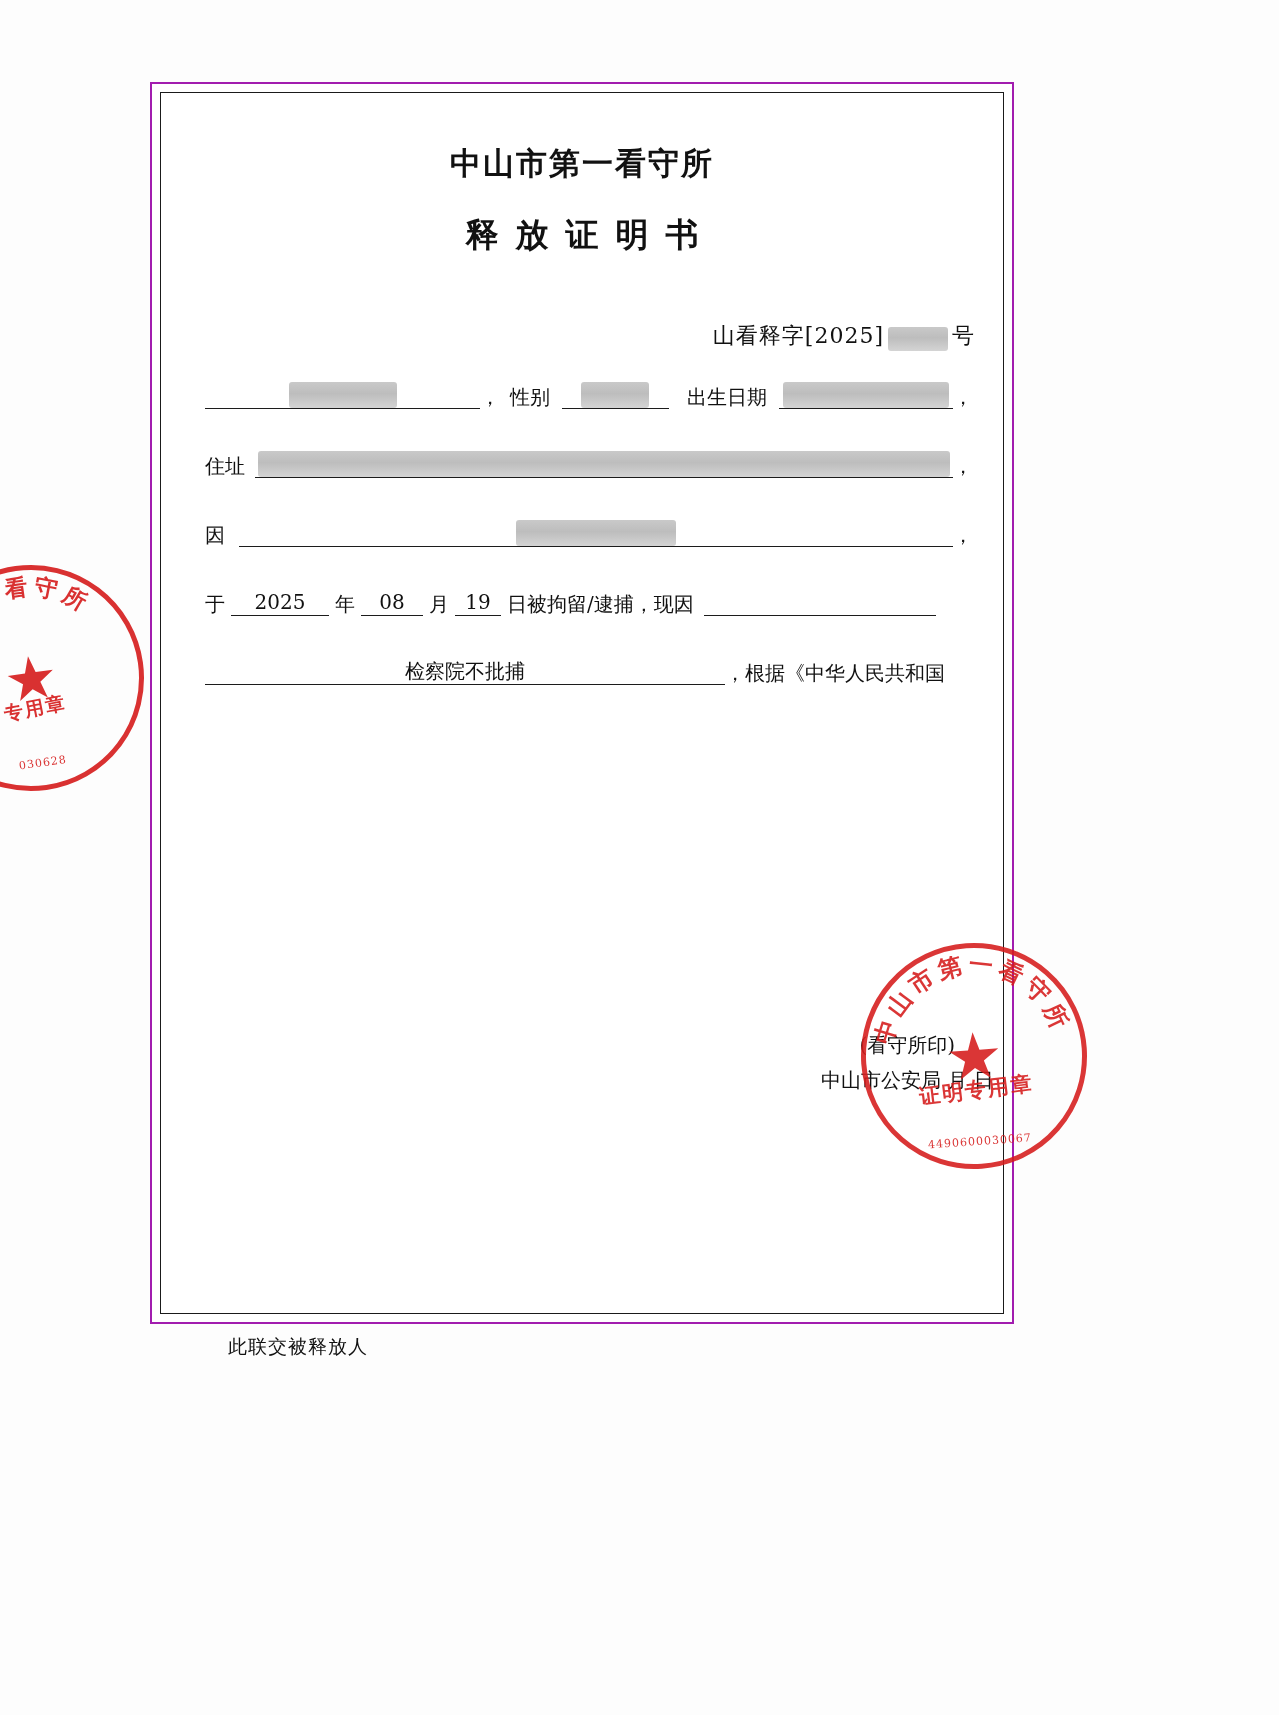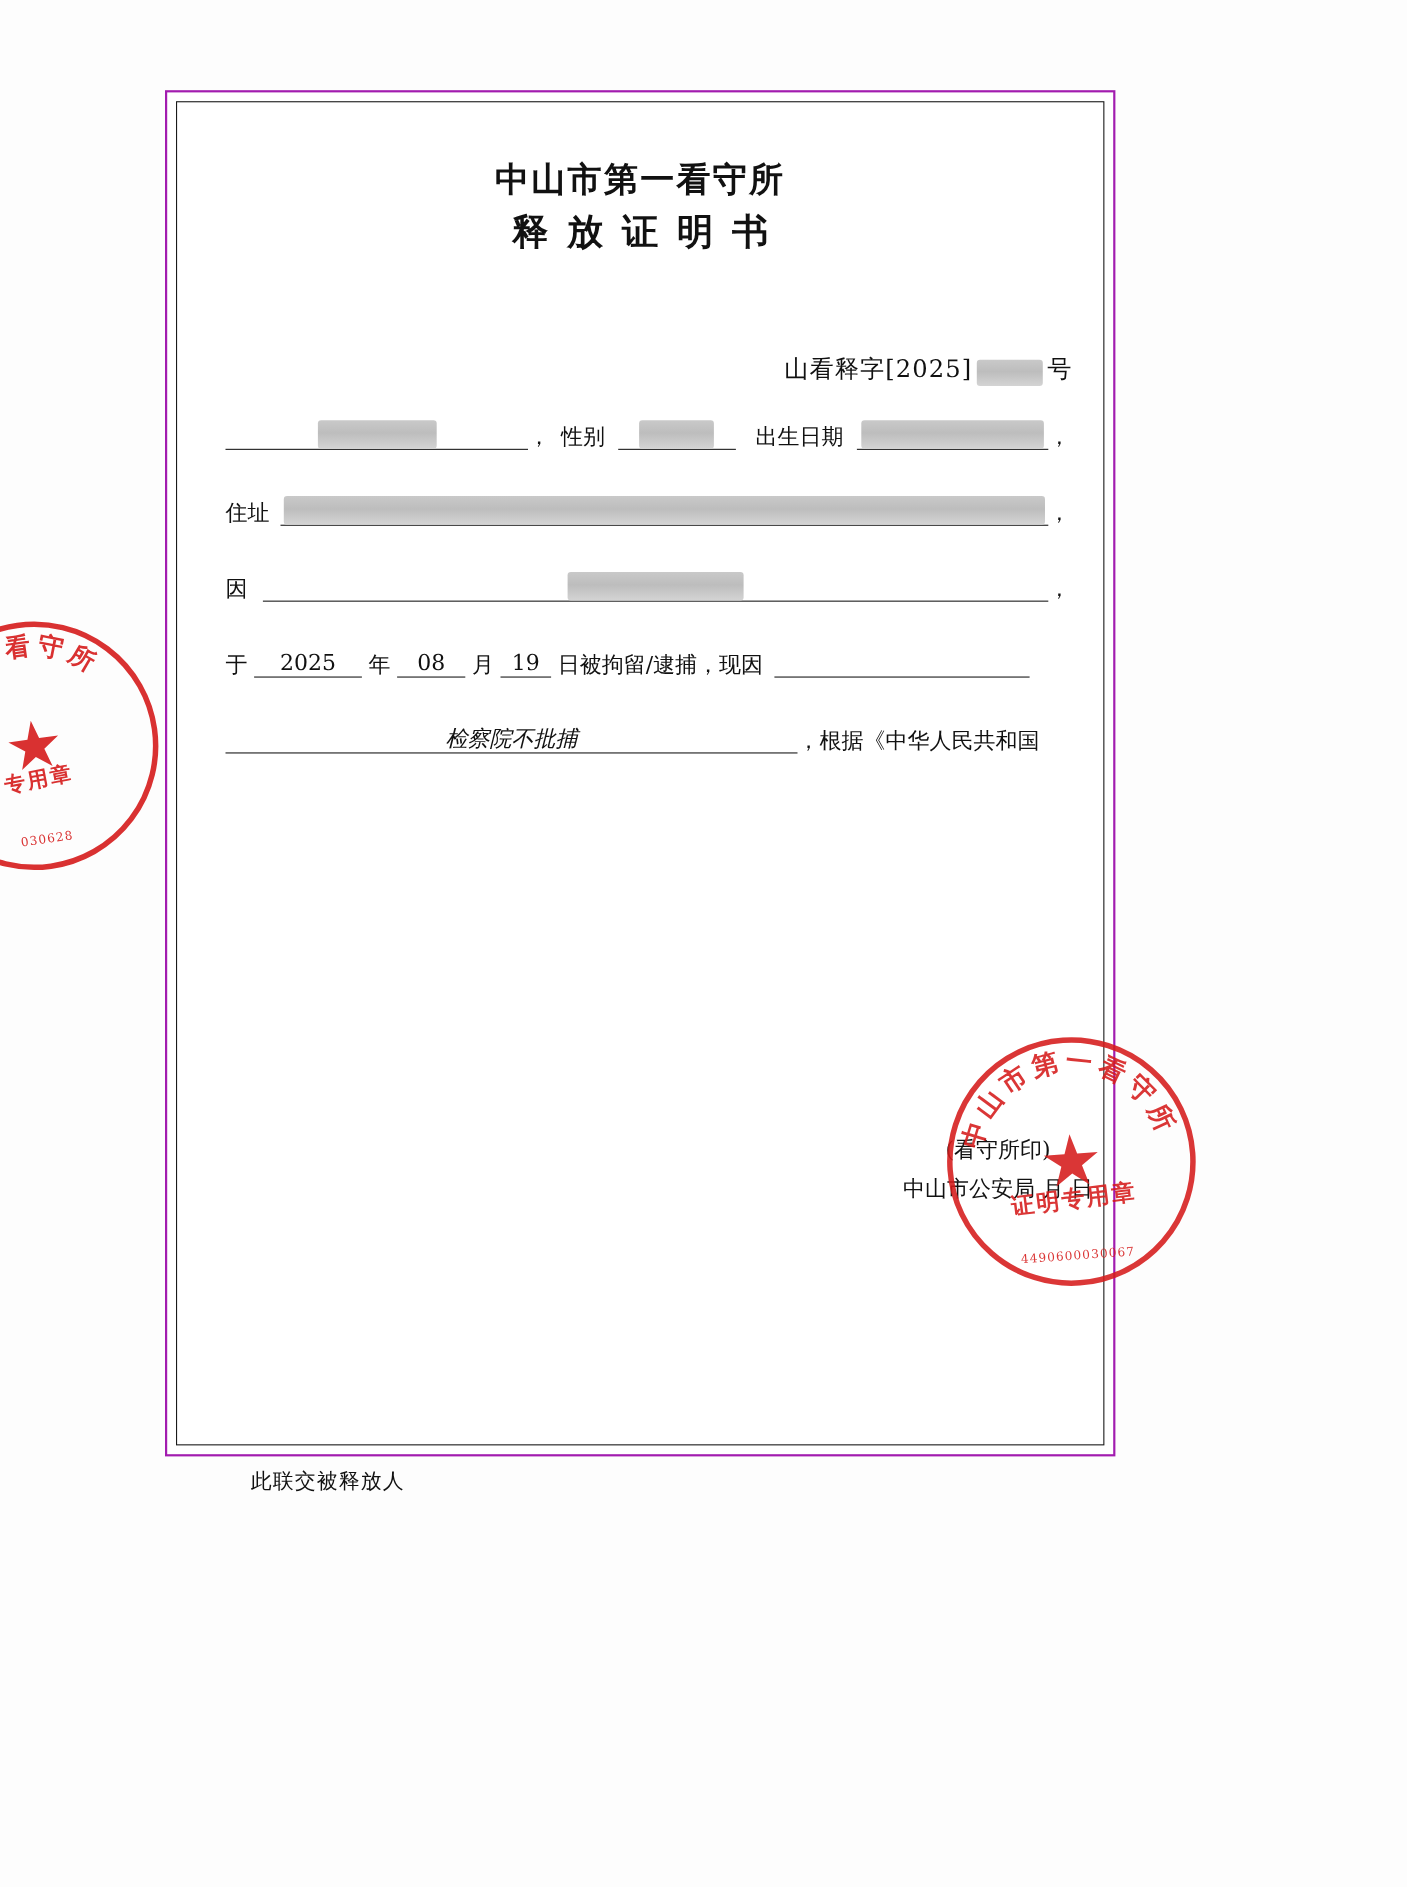--- a/index.html
+++ b/index.html
@@ -53,21 +53,21 @@
     width: 100%;
     text-align: center;
     font-size: 31px;
     font-weight: bold;
     letter-spacing: 2px;
     font-family: "DejaVu Serif", "Liberation Serif", serif;
   }
   .title-sub {
     position: absolute;
     left: 0;
-    top: 96px;
+    top: 120px;
     width: 100%;
     text-align: center;
     font-size: 33px;
     font-weight: bold;
     letter-spacing: 17px;
     text-indent: 17px;
     font-family: "DejaVu Serif", "Liberation Serif", serif;
   }
 
   
@@ -132,21 +132,21 @@
   .r3 .reason { flex: 1; margin-left: 14px; }
 
   
   .r4 { margin-bottom: 30px; }
   .r4 .d-y { width: 98px; margin: 0 6px; }
   .r4 .d-m { width: 62px; margin: 0 6px; }
   .r4 .d-d { width: 46px; margin: 0 6px; }
   .r4 .tail { flex: 1; margin-left: 10px; max-width: 232px; }
 
   
-  .r5 .nopass { flex: 1; max-width: 520px; font-style: italic; }
+  .r5 .nopass { flex: 1; max-width: 520px; }
 
   
   .r6 .art { width: 150px; margin: 0 8px; }
   .r6 .org { width: 232px; margin: 0 14px; }
 
   .r7 { margin-bottom: 0; }
 
   
   .sign {
     position: absolute;

